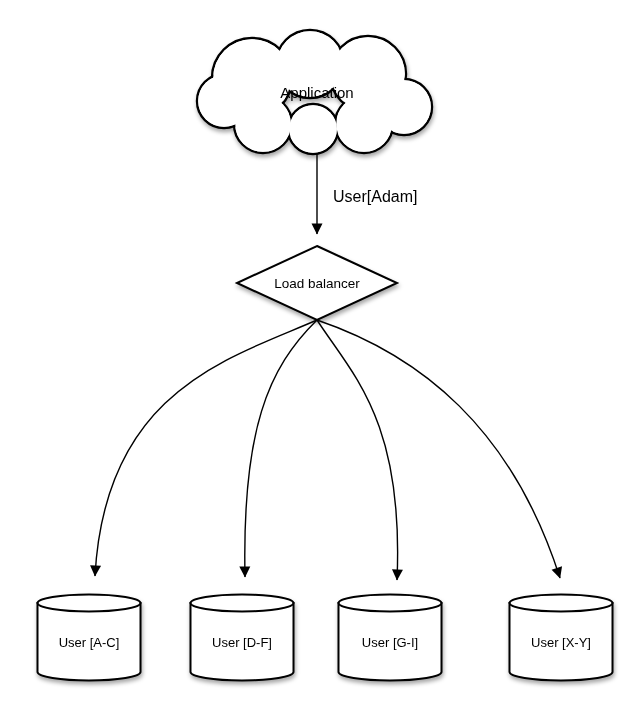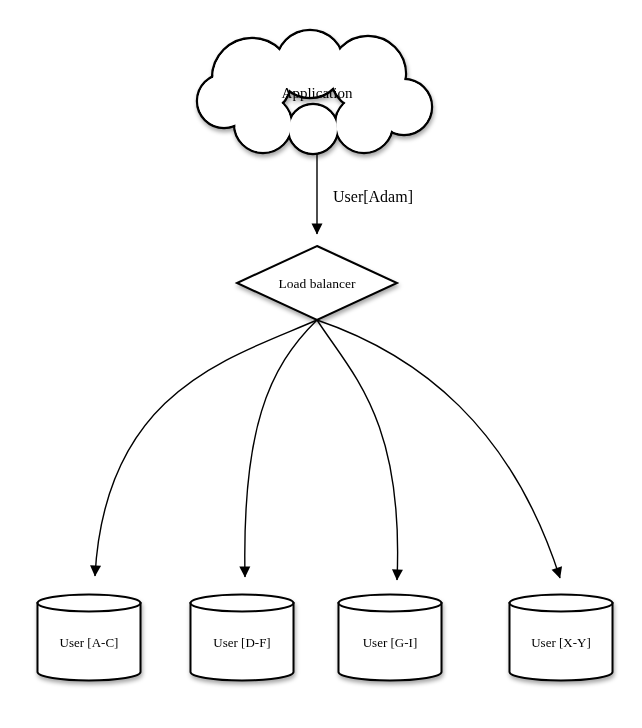--- a/index.html
+++ b/index.html
@@ -6,21 +6,21 @@
     margin: 0;
     padding: 0;
     background: #ffffff;
   }
   .stage {
     position: relative;
     width: 642px;
     height: 728px;
     background: #ffffff;
     overflow: hidden;
-    font-family: Liberation Serif, serif;
+    font-family: Liberation Sans, sans-serif;
   }
   svg { display: block; }
   .node-shape  { fill: #ffffff; stroke: #000000; }
   .cloud-puff  { fill: #ffffff; stroke: #000000; stroke-width: 2.4; }
   .cloud-cover { fill: #ffffff; stroke: none; }
   .edge-line   { fill: none; stroke: #000000; stroke-width: 1.4; }
   .node-label  { fill: #000000; }
   .lbl-cloud   { font-size: 15px; }
   .lbl-edge    { font-size: 16px; }
   .lbl-diamond { font-size: 13.5px; }

